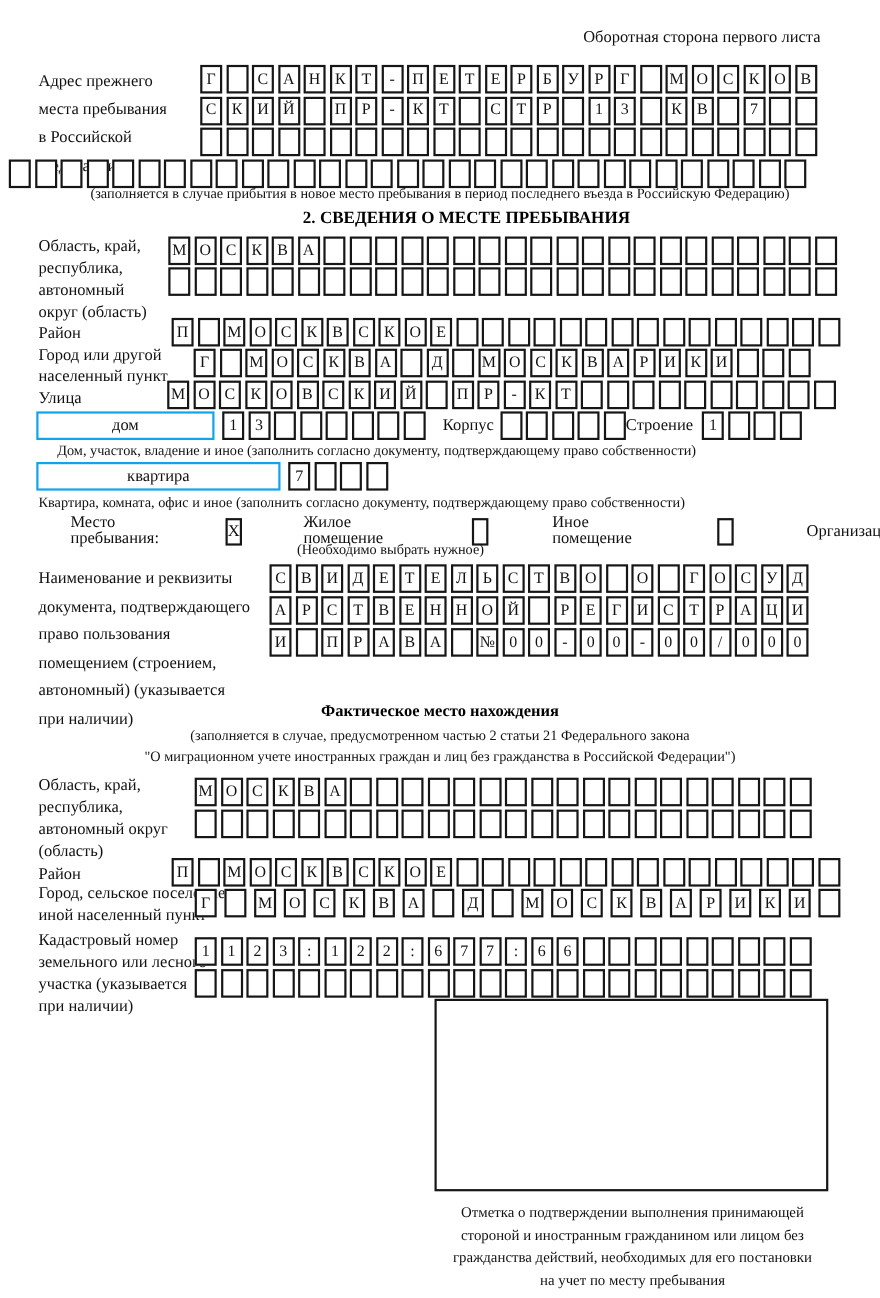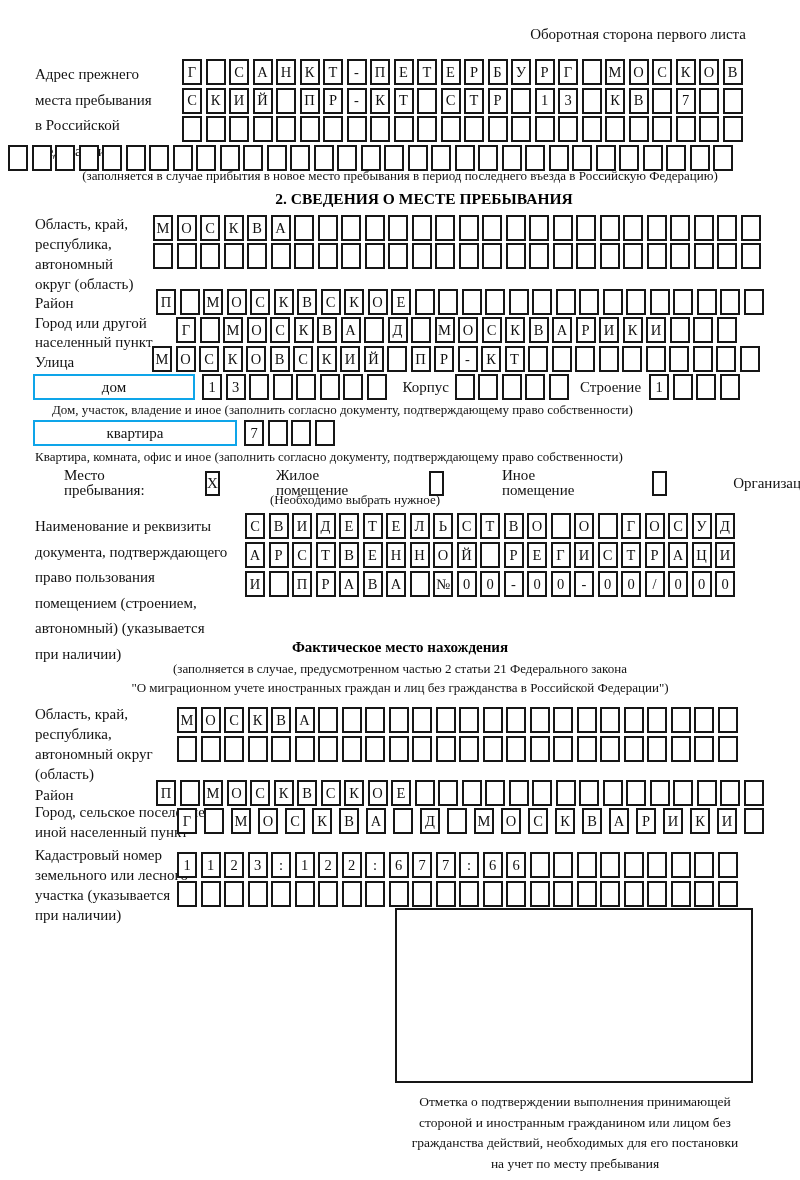--- a/index.html
+++ b/index.html
@@ -330,32 +330,32 @@
         <span class="cell"></span>
       </div>
     <div class="lbl" style="margin-left:16px;margin-right:6px;line-height:1;">Корпус</div>
     <div class="cells">
         <span class="cell"></span>
         <span class="cell"></span>
         <span class="cell"></span>
         <span class="cell"></span>
         <span class="cell"></span>
       </div>
-    <div class="lbl" style="margin-left:11px;margin-right:8px;line-height:1;">Строение</div>
+    <div class="lbl" style="margin-left:0;margin-right:8px;line-height:1;">Строение</div>
     <div class="cells">
         <span class="cell">1</span>
         <span class="cell"></span>
         <span class="cell"></span>
         <span class="cell"></span>
       </div>
   </div>
   <div class="abs small-note" style="left:52px;top:402px;">Дом, участок, владение и иное (заполнить согласно документу, подтверждающему право собственности)</div>
 
   <div class="abs flexrow" style="left:33px;top:420px;">
-    <div class="widebox" style="width:204px;">квартира</div>
+    <div class="widebox" style="width:222px;">квартира</div>
     <div class="cells" style="margin-left:7px;">
         <span class="cell">7</span>
         <span class="cell"></span>
         <span class="cell"></span>
         <span class="cell"></span>
       </div>
   </div>
   <div class="abs small-note" style="left:35px;top:449px;">Квартира, комната, офис и иное (заполнить согласно документу, подтверждающему право собственности)</div>
 
   <div class="abs flexrow" style="left:18px;top:468px;font-size:15px;gap:46px;">

